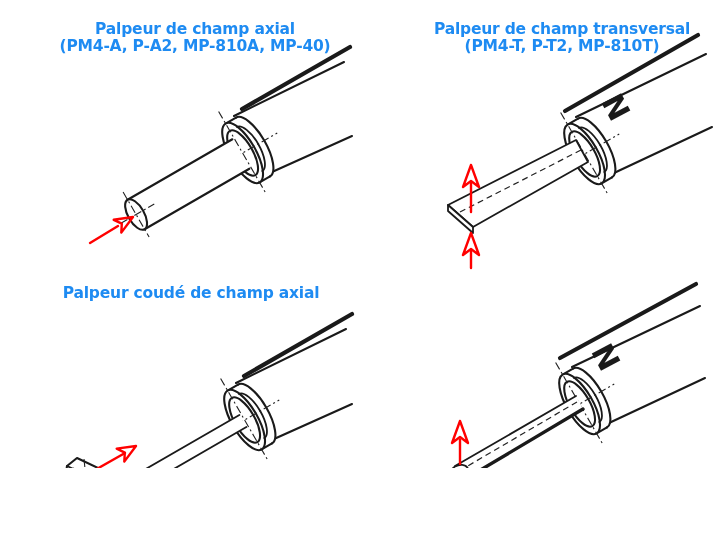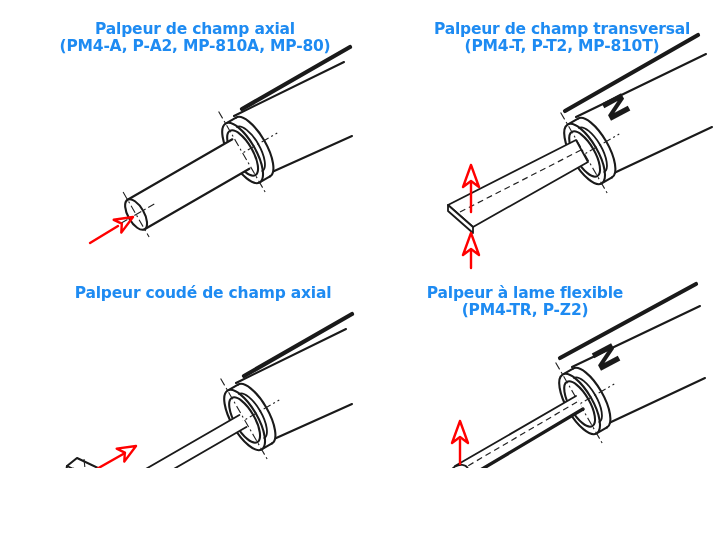--- a/index.html
+++ b/index.html
@@ -19,32 +19,28 @@
   .nmark{font-family:"DejaVu Sans","Liberation Sans",sans-serif;font-weight:bold;
          font-size:30px;fill:#1a1a1a;}
 </style>
 </head>
 <body>
 
 <div id="stage">
 
   <div class="panel-title" style="left:15px;top:21px;width:360px;">
     <div>Palpeur de champ axial</div>
-    <div>(PM4-A, P-A2, MP-810A, MP-80)</div>
+    <div>(PM4-A, P-A2, MP-810A, MP-40)</div>
   </div>
   <div class="panel-title" style="left:402px;top:21px;width:320px;">
     <div>Palpeur de champ transversal</div>
     <div>(PM4-T, P-T2, MP-810T)</div>
   </div>
-  <div class="panel-title" style="left:20px;top:285px;width:366px;">
+  <div class="panel-title" style="left:8px;top:285px;width:366px;">
     <div>Palpeur coudé de champ axial</div>
-  </div>
-  <div class="panel-title" style="left:365px;top:285px;width:320px;">
-    <div>Palpeur à lame flexible</div>
-    <div>(PM4-TR, P-Z2)</div>
   </div>
 
   <svg width="0" height="0" style="position:absolute">
     <defs>
 
       <g id="collar">
         <path class="wf" d="M 0,-34 A 13 34 0 0 1 0,34 L -12,34 A 13 34 0 0 1 -12,-34 Z"></path>
         <path class="k" d="M 0,-34 A 13 34 0 0 1 0,34"></path>
         <path class="k" d="M -12,-34 L 0,-34 M -12,34 L 0,34"></path>
         <ellipse class="kf" cx="-12" cy="0" rx="13" ry="34"></ellipse>

